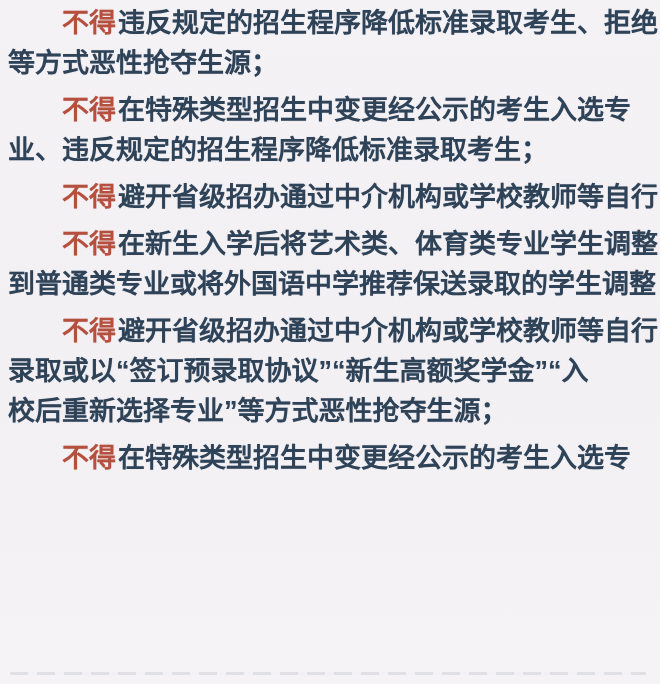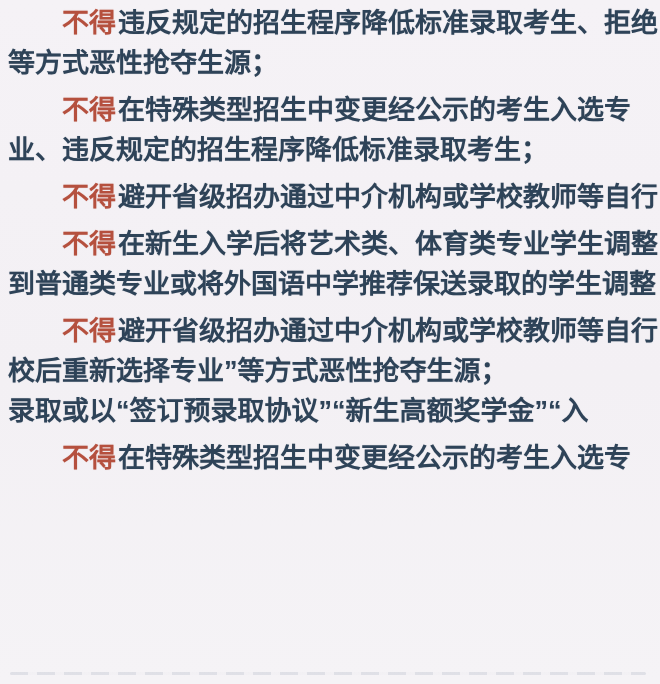--- a/index.html
+++ b/index.html
@@ -77,22 +77,22 @@
     <span class="line first"><span class="lead">不得</span><span>避开省级招办通过中介机构或学校教师等自行</span></span>
   </p>
 
   <p class="para">
     <span class="line first"><span class="lead">不得</span><span>在新生入学后将艺术类、体育类专业学生调整</span></span>
     <span class="line">到普通类专业或将外国语中学推荐保送录取的学生调整</span>
   </p>
 
   <p class="para">
     <span class="line first"><span class="lead">不得</span><span>避开省级招办通过中介机构或学校教师等自行</span></span>
+    <span class="line">录取或以“签订预录取协议”“新生高额奖学金”“入</span>
     <span class="line">校后重新选择专业”等方式恶性抢夺生源；</span>
-    <span class="line">录取或以“签订预录取协议”“新生高额奖学金”“入</span>
   </p>
 
 
   <p class="para">
     <span class="line first"><span class="lead">不得</span><span>在特殊类型招生中变更经公示的考生入选专</span></span>
   </p>
 
   <div class="cutoff-remnant"></div>
 </div>
 

